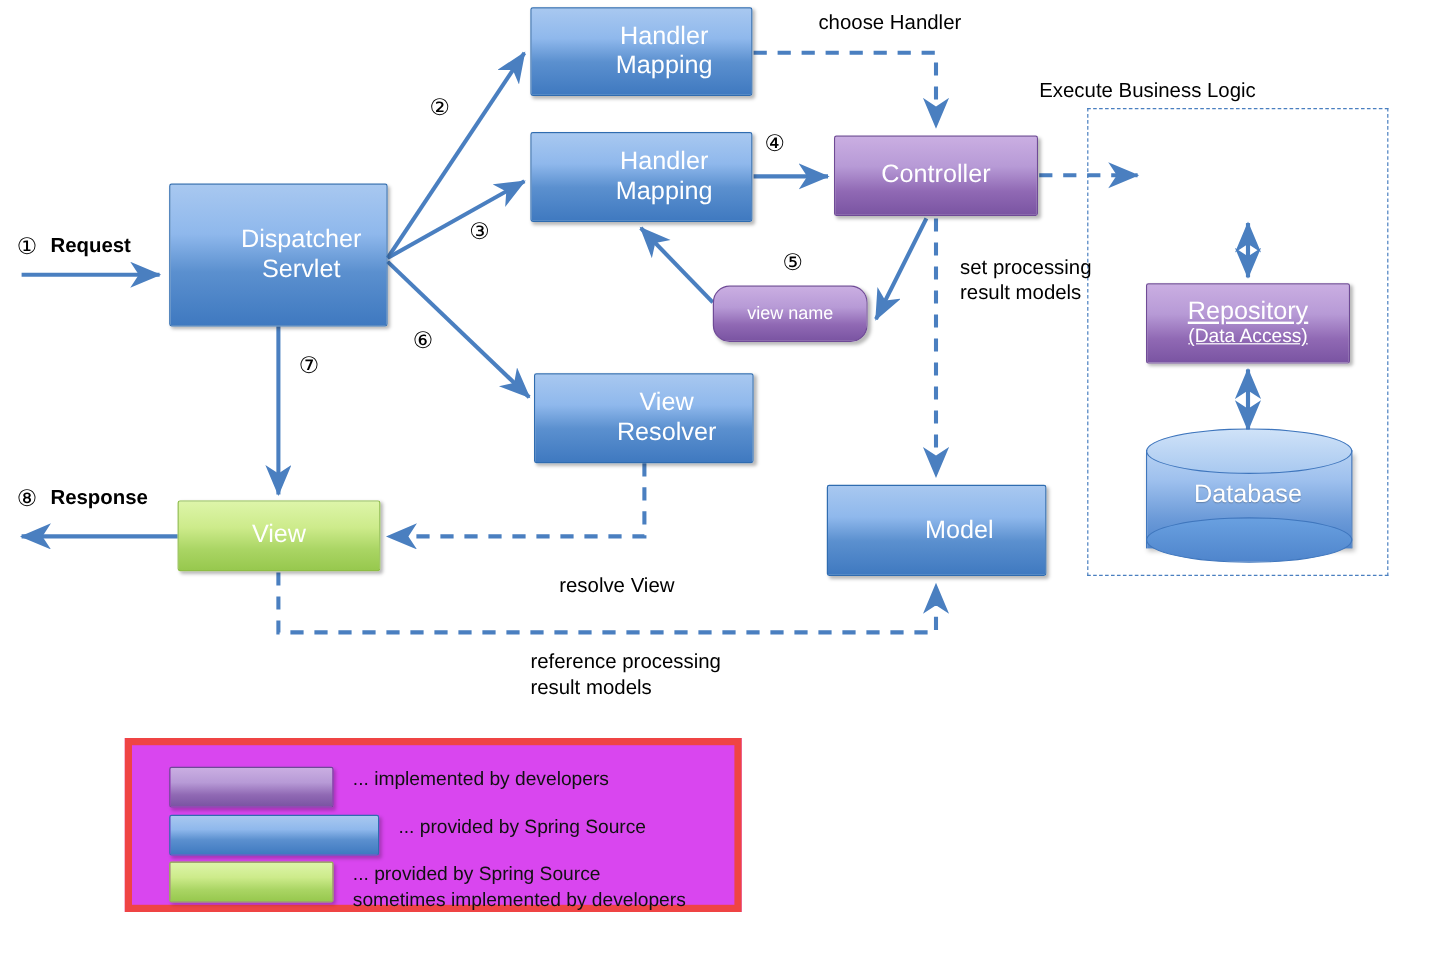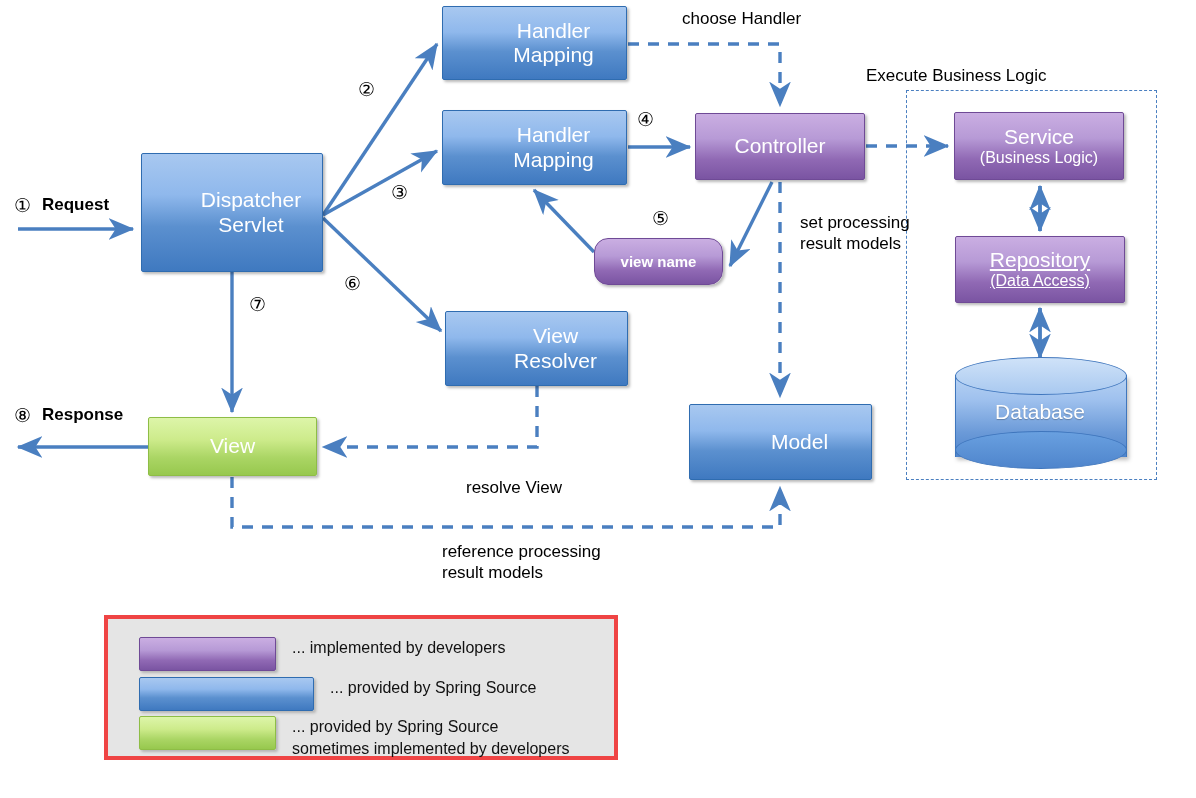--- a/index.html
+++ b/index.html
@@ -12,21 +12,21 @@
         align-items:center;justify-content:center;text-align:center;color:#fff;
         border-radius:2px;box-shadow:2px 2px 3px rgba(0,0,0,.28);line-height:1.15;}
   .blue{background:linear-gradient(to bottom,#a8c8f0 0%,#8fb8ec 35%,#5b90cf 62%,#3f79c0 100%);
         border:1px solid #2f6cb0;padding-left:38px;}
   .purple{background:linear-gradient(to bottom,#caaee2 0%,#b79ad6 38%,#9069b4 70%,#7a54a2 100%);
         border:1px solid #6f4a96;}
   .green{background:linear-gradient(to bottom,#ddf5a9 0%,#cdeb8b 38%,#aad564 70%,#97c84e 100%);
         border:1px solid #8ebd46;}
   .n-title{font-size:21px;}
   .n-sub{font-size:16px;}
-  .n-small{font-size:15px;font-weight:bold;}
+  .n-small{font-size:15px;}
 
   #view-name{border-radius:14px;}
 
   
   #database{position:absolute;}
   #database .cyl-body{position:absolute;left:0;top:18px;width:100%;height:82px;
      background:linear-gradient(to bottom,#b7d2f3 0%,#9fc1ee 30%,#6b9ad8 70%,#4f85cc 100%);
      border-left:1px solid #3f76bd;border-right:1px solid #3f76bd;
      box-shadow:2px 3px 4px rgba(0,0,0,.25);}
   #database .cyl-bottom{position:absolute;left:0;top:74px;width:100%;height:36px;
@@ -39,21 +39,21 @@
      display:flex;align-items:center;justify-content:center;color:#fff;font-size:21px;
      text-shadow:0 1px 1px rgba(0,0,0,.25);}
 
   .lbl{position:absolute;color:#000;font-size:17px;line-height:1.25;white-space:pre-line;}
   .lbl-b{font-weight:bold;}
   .step{position:absolute;font-size:19px;color:#000;}
 
   #biz-region{position:absolute;border:1px dashed #4a7fc0;box-sizing:border-box;background:transparent;}
   #biz-title{position:absolute;font-size:17px;color:#000;}
 
-  #legend{position:absolute;border:4px solid #ef4444;background:#e5e5e5;box-sizing:border-box;}
+  #legend{position:absolute;border:6px solid #ef4444;background:#d946ef;box-sizing:border-box;}
   .lg-row{position:absolute;display:flex;align-items:flex-start;}
   .lg-sw{width:135px;height:32px;border-radius:2px;box-shadow:2px 2px 3px rgba(0,0,0,.22);}
   .lg-tx{margin-left:16px;font-size:16px;color:#111;line-height:1.35;white-space:pre-line;}
 </style>
 </head>
 <body>
 
 <div id="stage">
 
   <svg id="wires" viewBox="0 0 1196 798">
@@ -135,24 +135,20 @@
   </div>
 
   <div class="node green" id="view" style="left:148px;top:417px;width:169px;height:59px;">
     <span class="n-title">View</span>
   </div>
 
   <div class="node blue" id="model" style="left:689px;top:404px;width:183px;height:76px;">
     <span class="n-title">Model</span>
   </div>
 
-  <div class="node purple" id="service" style="left:954px;top:112px;width:170px;height:68px;">
-    <span class="n-title">Service</span>
-    <span class="n-sub">(Business Logic)</span>
-  </div>
 
   <div class="node purple" id="repository" style="left:955px;top:236px;width:170px;height:67px;text-decoration:underline;">
     <span class="n-title">Repository</span>
     <span class="n-sub">(Data Access)</span>
   </div>
 
   <div id="database" style="left:955px;top:357px;width:170px;height:110px;">
     <div class="cyl-body"></div>
     <div class="cyl-bottom"></div>
     <div class="cyl-top"></div>

